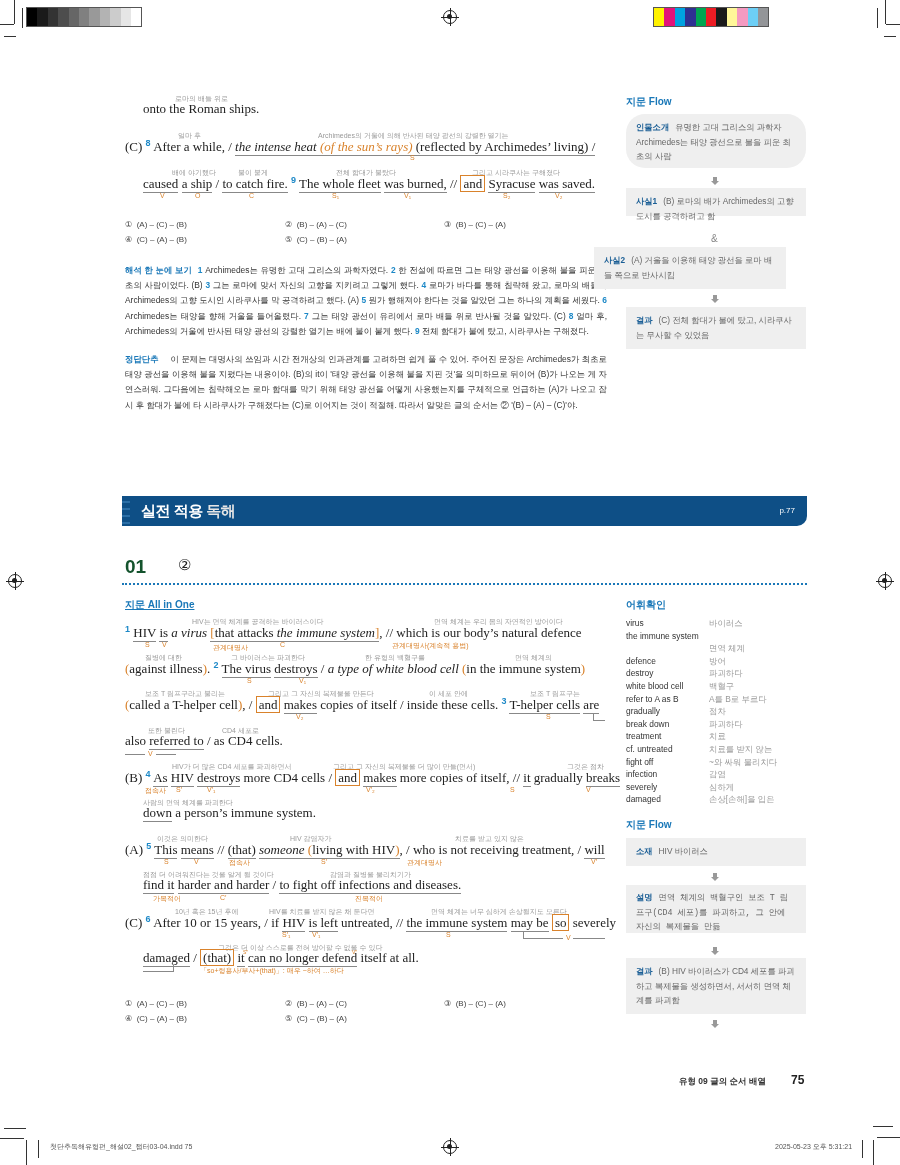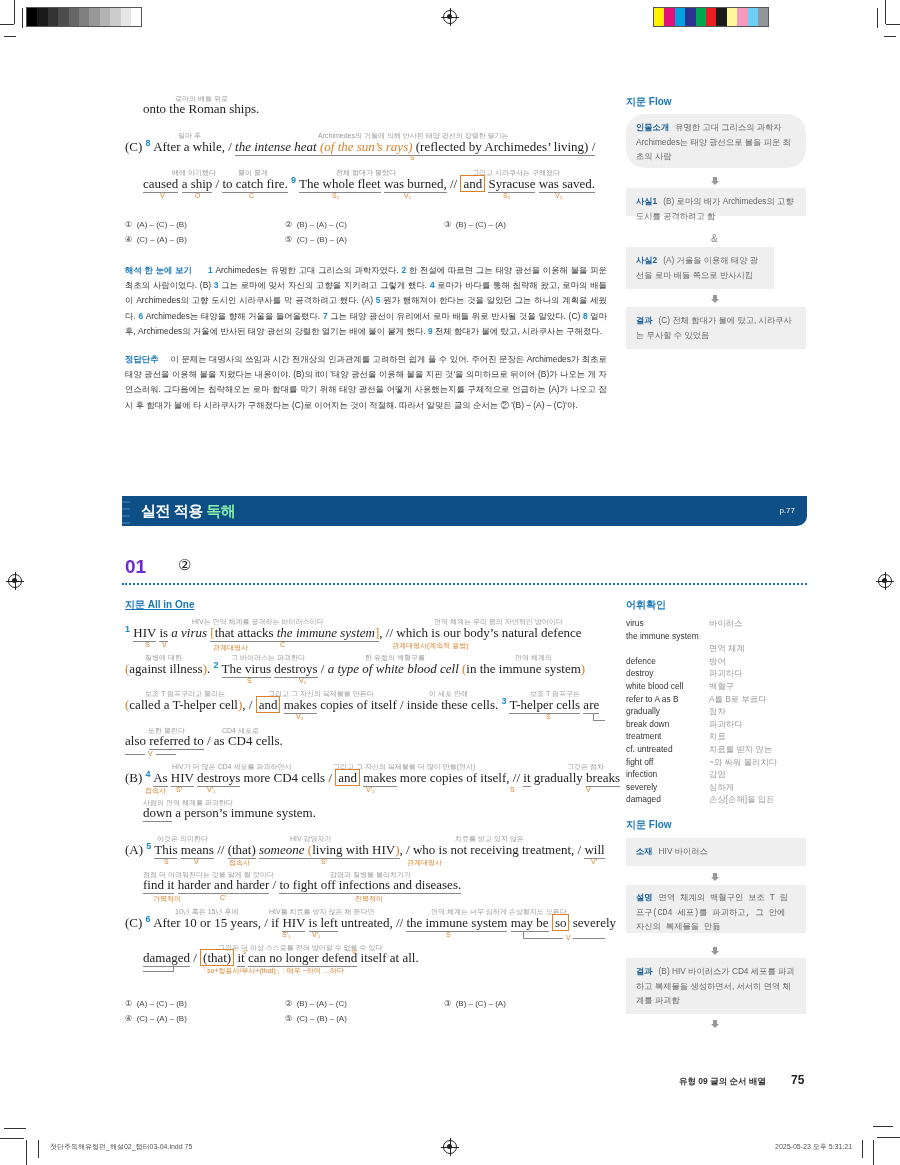--- a/index.html
+++ b/index.html
@@ -20,38 +20,38 @@
   .line u { text-decoration:none; border-bottom:1px solid #888; padding-bottom:1px; }
   .line .org { color:#d9822b; }
   .line .box { border:1px solid #d9822b; padding:0 2px; }
   .line i { font-style:italic; }
   .num { color:#1c88c7; font-family:"Liberation Sans", sans-serif; font-weight:bold; font-size:9px; vertical-align:super; }
 
   .choices { position:absolute; font-size:8px; color:#444; }
   .choices div { position:absolute; white-space:nowrap; }
 
   .para { position:absolute; font-size:8.4px; line-height:15.2px; color:#333; text-align:justify; }
-  .para b.h { color:#1a78b8; font-weight:bold; margin-right:16px; }
+  .para b.h { color:#1a78b8; font-weight:bold; margin-right:6px; }
   .para .n { color:#1c88c7; font-weight:bold; }
 
   .side-title { position:absolute; font-size:10px; font-weight:bold; color:#1a78b8; }
   .flowbox { position:absolute; background:#efefef; font-size:8.3px; line-height:14.5px; color:#666; padding:6px 10px; }
   .flowbox b { color:#1a5e95; font-weight:bold; margin-right:6px; }
   .arrow { position:absolute; width:8px; height:8px; }
   .arrow::before { content:""; position:absolute; left:2px; top:0; width:4px; height:4px; background:#999; }
   .arrow::after { content:""; position:absolute; left:0; top:4px; border-left:4px solid transparent; border-right:4px solid transparent; border-top:4px solid #999; }
   .amp { position:absolute; font-size:10px; color:#888; }
 
   .banner { position:absolute; left:122px; top:496px; width:685px; height:30px; background:#0e4f86; border-radius:0 0 10px 0; }
   .banner .stripes { position:absolute; left:0; top:0; width:8px; height:30px; background:repeating-linear-gradient(180deg,#0e4f86 0 5px,#2a6ea6 5px 7px); }
   .banner .title { position:absolute; left:19px; top:6px; font-size:15px; font-weight:bold; color:#fff; letter-spacing:-0.5px; }
-  .banner .title .y { color:#86efac; }
+  .banner .title .y { color:#e5e5e5; }
   .banner .page { position:absolute; right:12px; top:10px; font-size:8px; color:#fff; }
 
-  .qnum { position:absolute; left:125px; top:556px; font-size:19px; font-weight:bold; color:#6d28d9; }
+  .qnum { position:absolute; left:125px; top:556px; font-size:19px; font-weight:bold; color:#14532d; }
   .qans { position:absolute; left:178px; top:556px; font-size:15px; color:#222; }
   .dots { position:absolute; left:122px; top:583px; width:685px; height:2px; border-top:2px dotted #1a78b8; }
 
   .vocab { position:absolute; left:626px; top:617px; font-size:8.4px; line-height:12.6px; }
   .vocab .row { display:flex; }
   .vocab .en { width:83px; color:#333; white-space:nowrap; }
   .vocab .ko { color:#999; white-space:nowrap; }
 
   .footer-title { position:absolute; left:679px; top:1076px; font-size:8.5px; font-weight:bold; color:#333; }
   .footer-page { position:absolute; left:791px; top:1073px; font-size:12px; font-weight:bold; color:#222; }
@@ -160,21 +160,21 @@
 
 <div class="para" style="left:125px;top:352px;width:482px;">
   <b class="h" style="margin-right:12px;">정답단추</b><span>이 문제는 대명사의 쓰임과 시간 전개상의 인과관계를 고려하면 쉽게 풀 수 있어. 주어진 문장은 Archimedes가 최초로 태양 광선을 이용해 불을 지폈다는 내용이야. (B)의 it이 '태양 광선을 이용해 불을 지핀 것'을 의미하므로 뒤이어 (B)가 나오는 게 자연스러워. 그다음에는 침략해오는 로마 함대를 막기 위해 태양 광선을 어떻게 사용했는지를 구체적으로 언급하는 (A)가 나오고 잠시 후 함대가 불에 타 시라쿠사가 구해졌다는 (C)로 이어지는 것이 적절해. 따라서 알맞은 글의 순서는 ② '(B) – (A) – (C)'야.</span>
 </div>
 
 <div class="side-title" style="left:626px;top:95px;">지문 Flow</div>
 <div class="flowbox" style="left:626px;top:114px;width:180px;height:54px;border-radius:19px;"><b>인물소개</b><span>유명한 고대 그리스의 과학자 Archimedes는 태양 광선으로 불을 피운 최초의 사람</span></div>
 <div class="arrow" style="left:711px;top:177px;"></div>
 <div class="flowbox" style="left:626px;top:188px;width:180px;height:28px;"><b>사실1</b><span>(B) 로마의 배가 Archimedes의 고향 도시를 공격하려고 함</span></div>
 <div class="amp" style="left:711px;top:233px;">&amp;</div>
-<div class="flowbox" style="left:626px;top:247px;width:148px;height:42px;"><b>사실2</b><span>(A) 거울을 이용해 태양 광선을 로마 배들 쪽으로 반사시킴</span></div>
+<div class="flowbox" style="left:594px;top:247px;width:192px;height:42px;"><b>사실2</b><span>(A) 거울을 이용해 태양 광선을 로마 배들 쪽으로 반사시킴</span></div>
 <div class="arrow" style="left:711px;top:295px;"></div>
 <div class="flowbox" style="left:626px;top:307px;width:180px;height:42px;"><b>결과</b><span>(C) 전체 함대가 불에 탔고, 시라쿠사는 무사할 수 있었음</span></div>
 
 <div class="banner">
   <div class="stripes"></div>
   <div class="title"><span>실전 적용 </span><span class="y">독해</span></div>
   <div class="page">p.77</div>
 </div>
 
 <div class="qnum">01</div>

